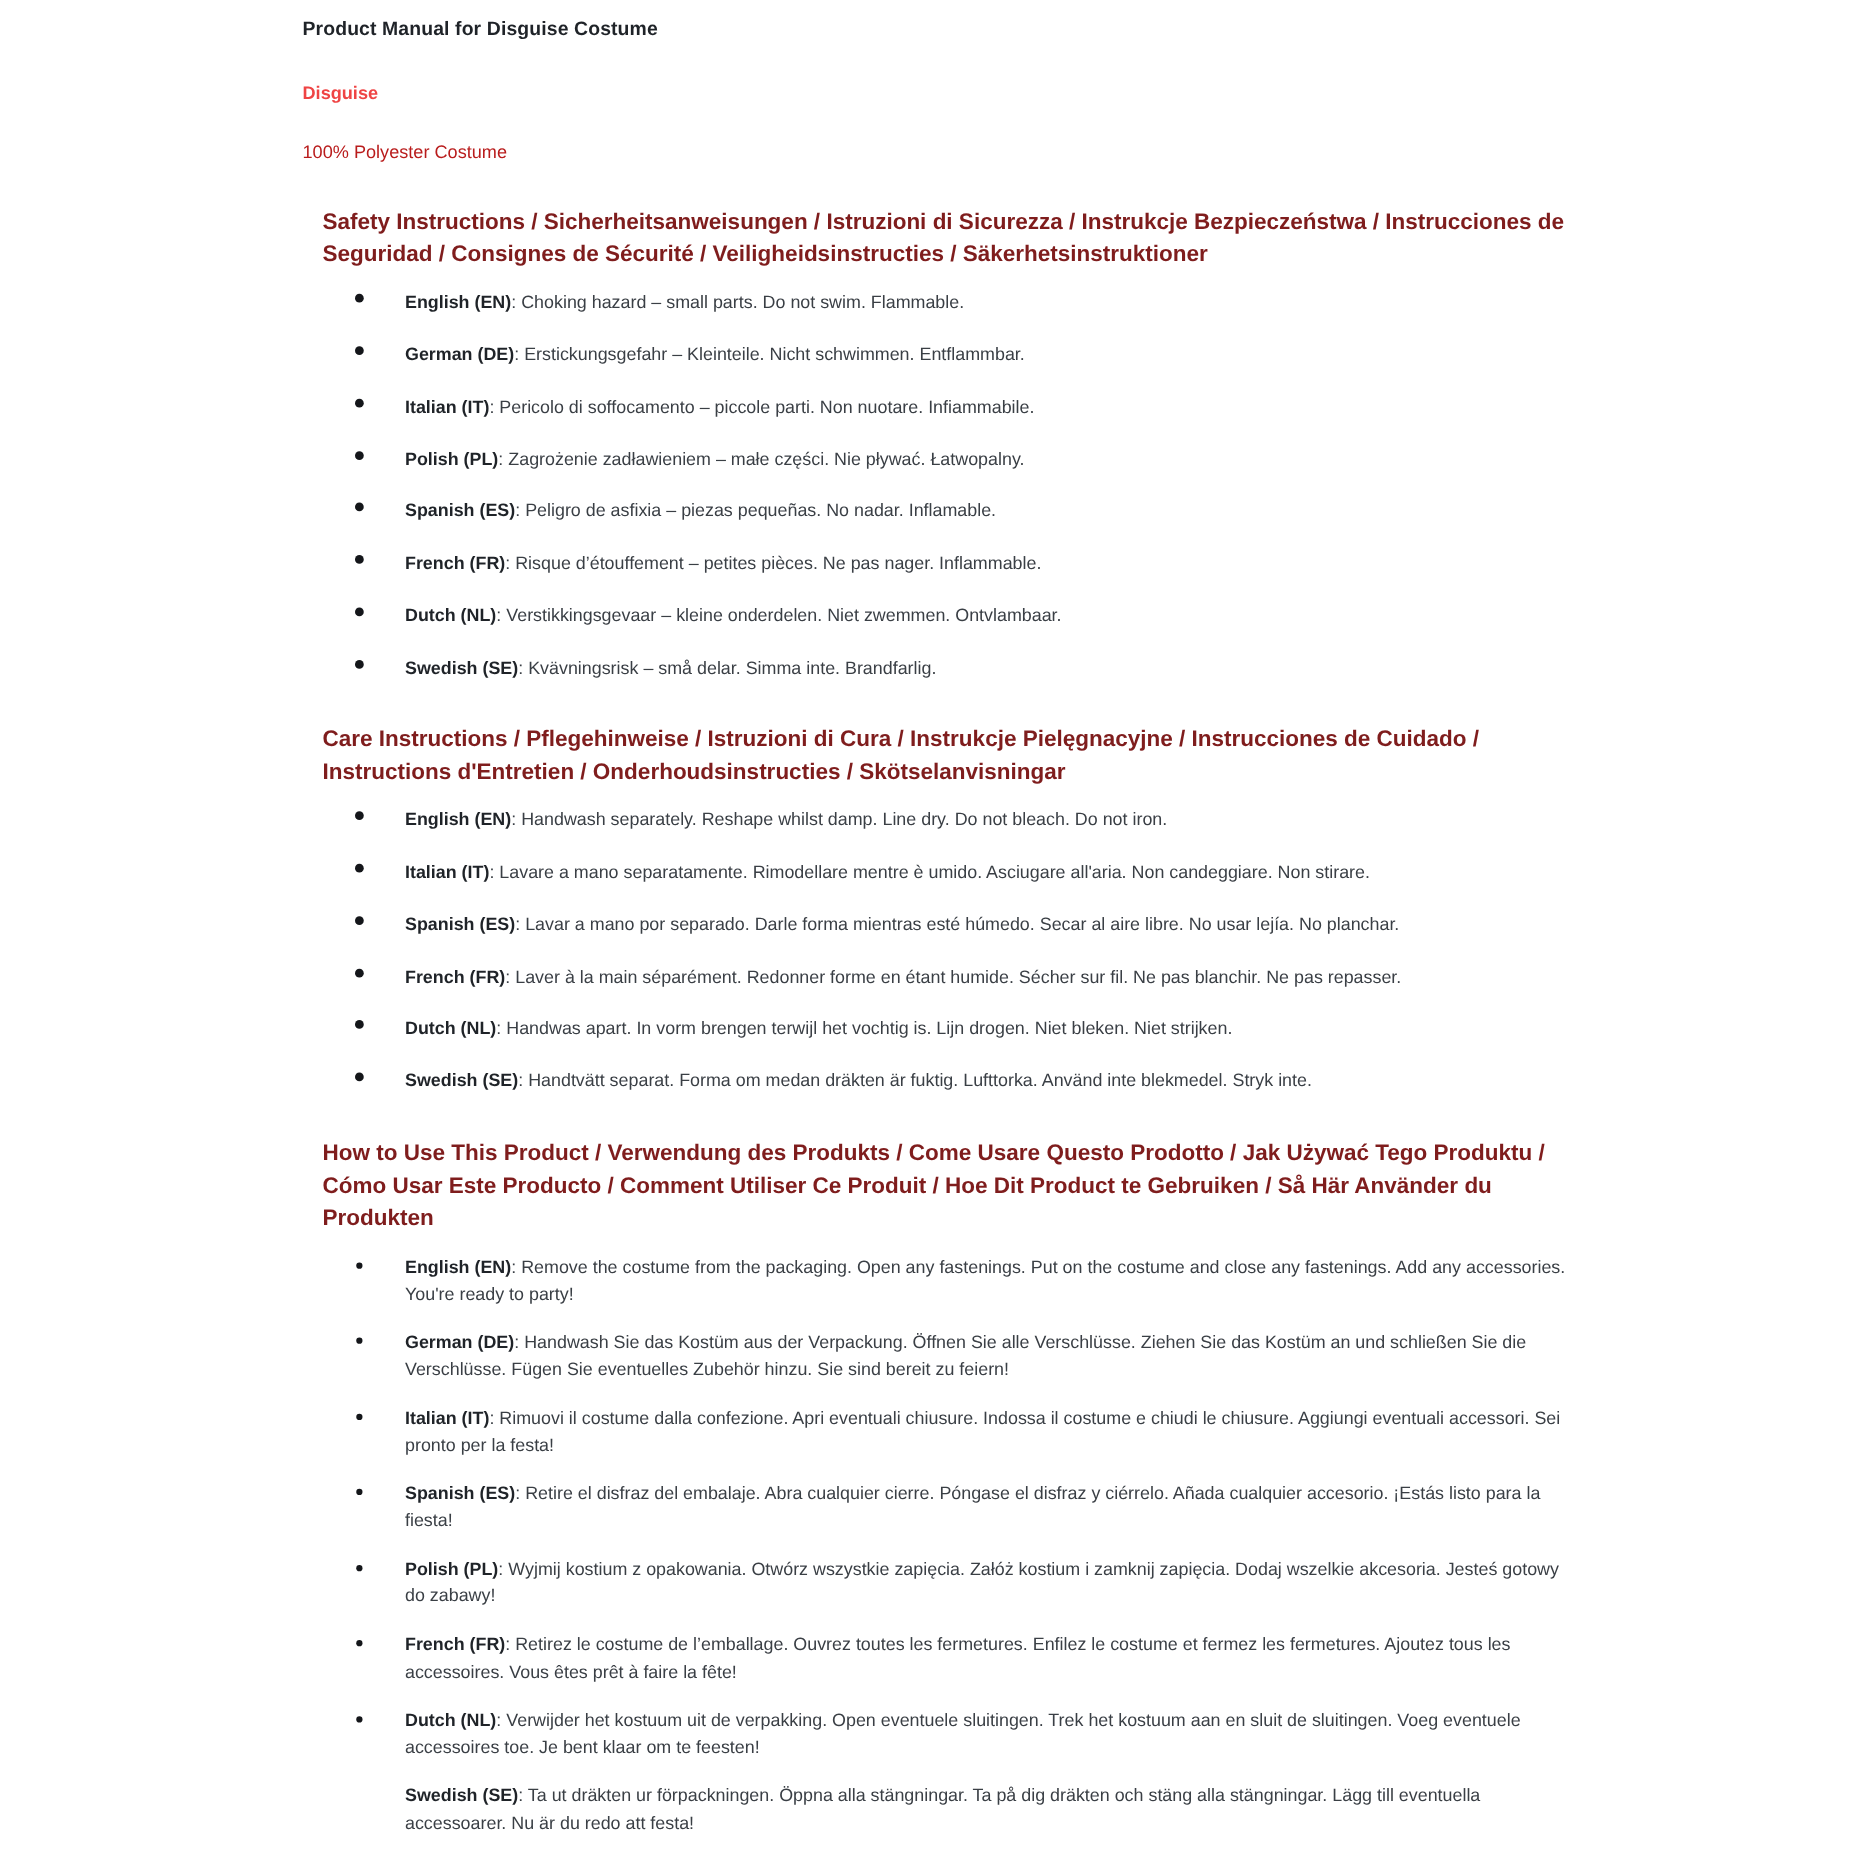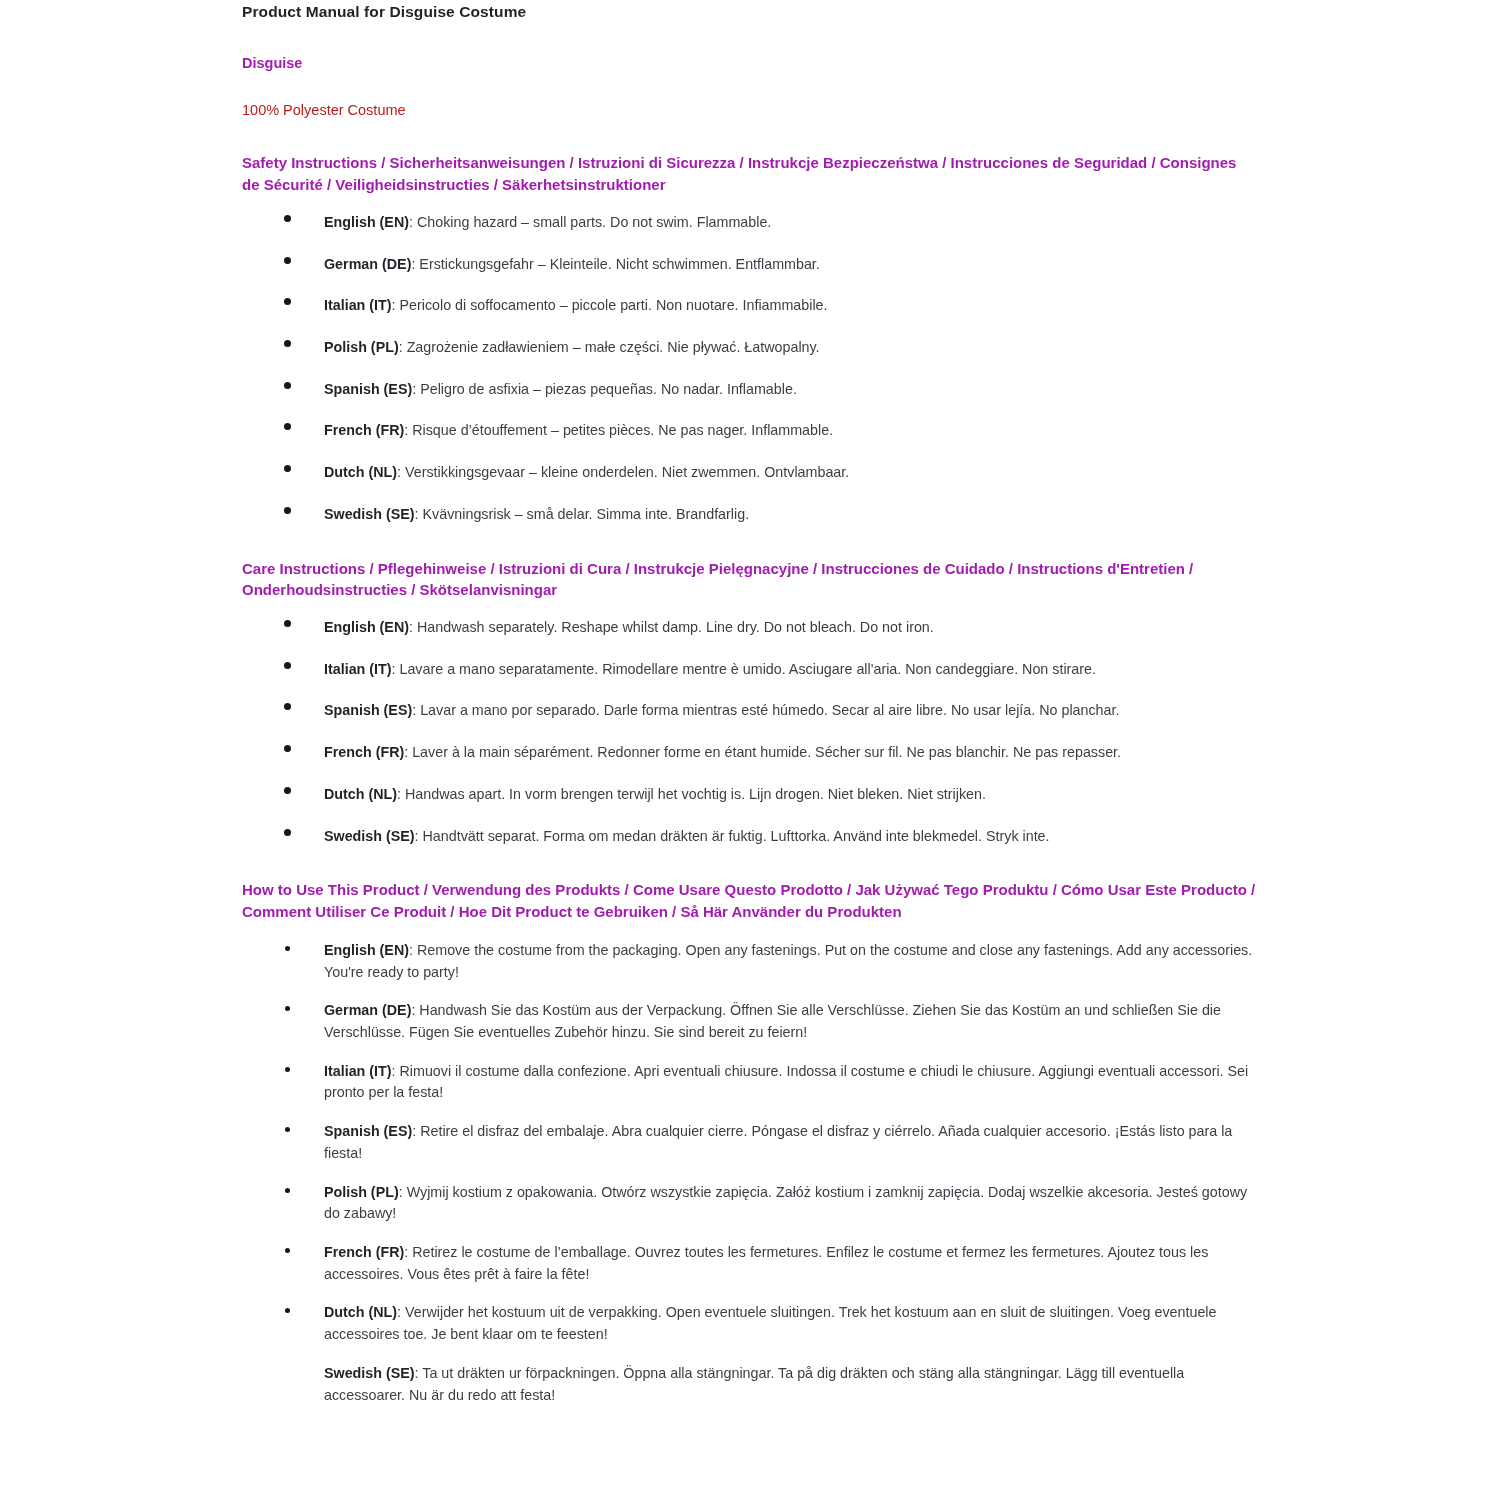--- a/index.html
+++ b/index.html
@@ -17,43 +17,43 @@
   .page {
     width: 1498px;
     box-sizing: border-box;
     padding: 0 242px 0 242px;
   }
   h1.doc-title {
     font-size: 15.5px;
     font-weight: bold;
     letter-spacing: 0.1px;
     margin: 0;
-    padding-top: 1px;
+    padding-top: 13px;
     color: #1f2328;
     line-height: 1.4;
   }
   .brand {
     font-size: 14.5px;
     font-weight: bold;
-    color: #a21caf;
+    color: #ef4444;
     margin-top: 30px;
     line-height: 1.4;
   }
   .material {
     font-size: 14.5px;
     font-weight: 400;
     color: #b91c1c;
     margin-top: 27px;
     line-height: 1.4;
   }
   h2.section-title {
-    font-size: 15px;
+    font-size: 18px;
     font-weight: bold;
-    color: #a21caf;
-    margin: 32px 0 0 0;
+    color: #7f1d1d;
+    margin: 32px 0 0 16px;
     line-height: 1.45;
     max-width: 1015px;
   }
   ul.lang-list {
     list-style: none;
     margin: 14px 0 0 0;
     padding: 0;
   }
   ul.lang-list > li {
     position: relative;

